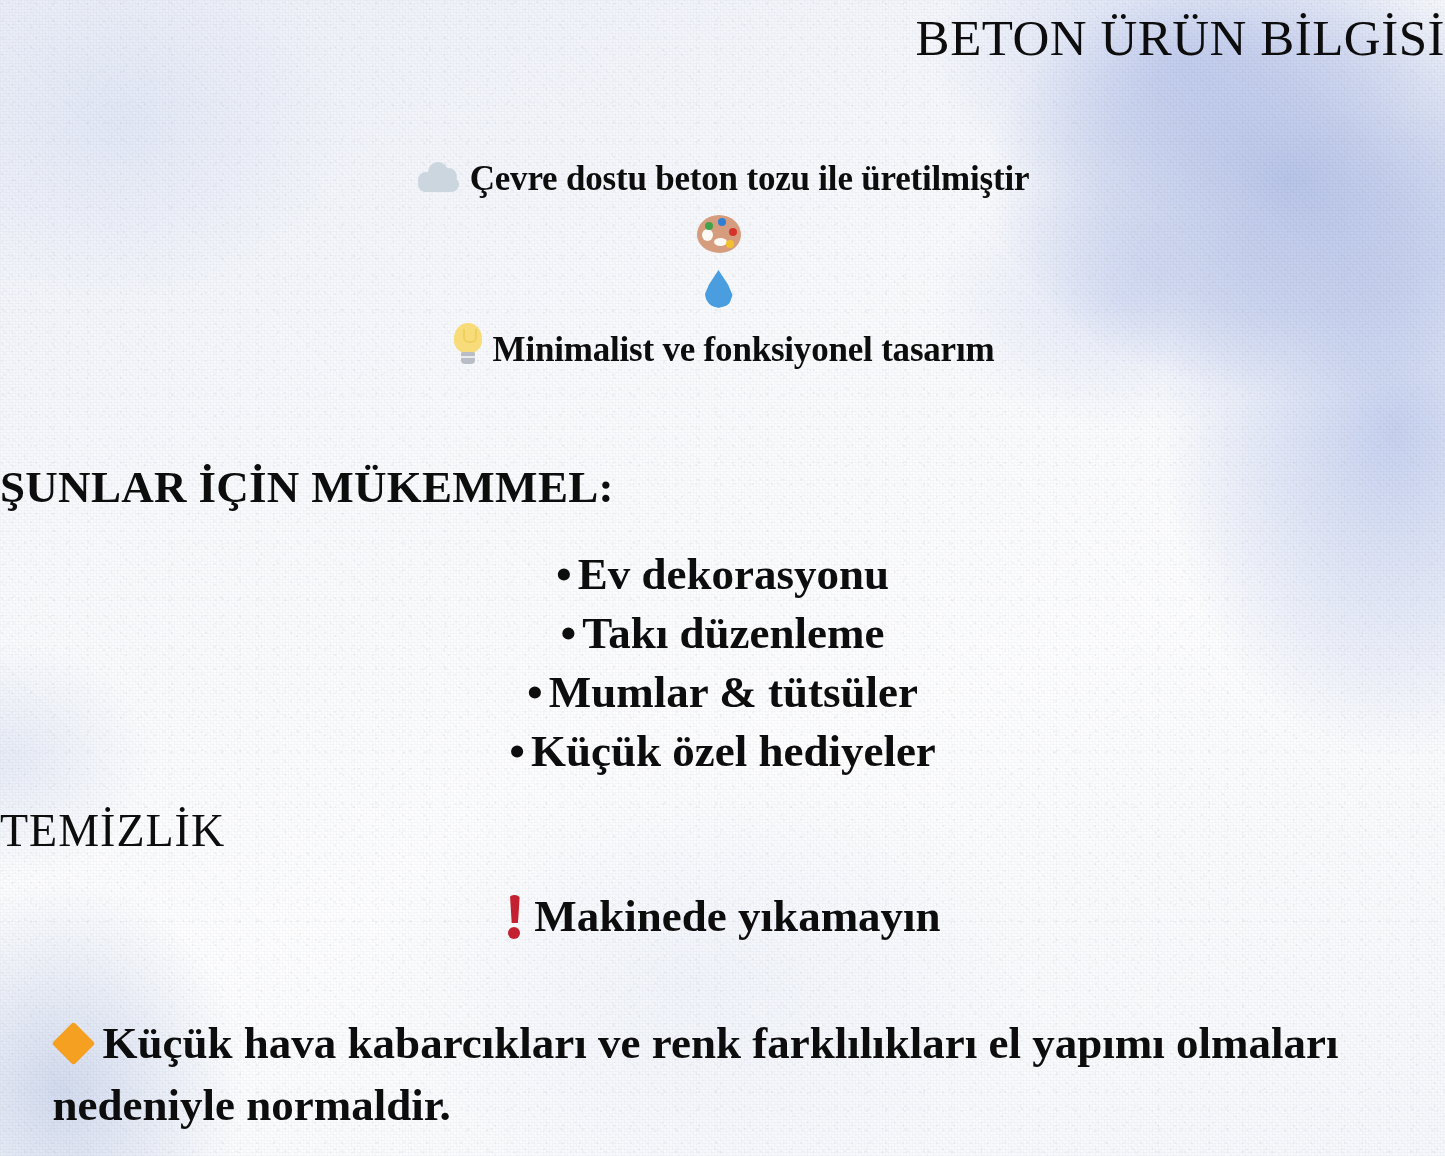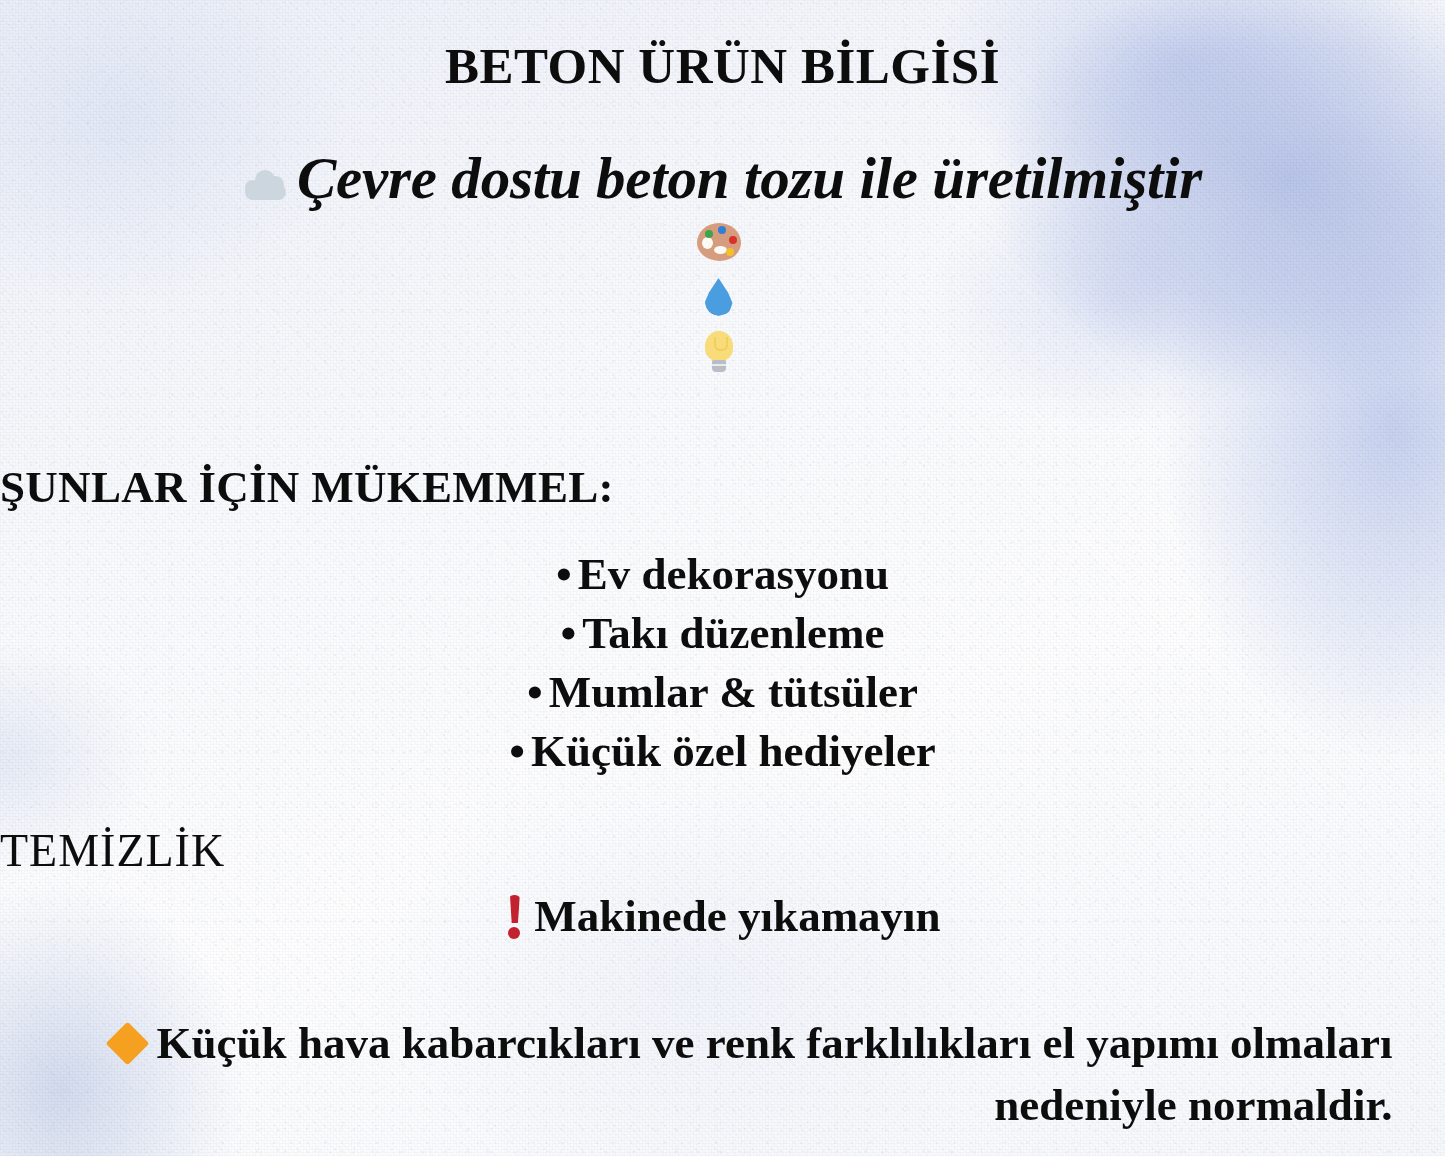--- a/index.html
+++ b/index.html
@@ -63,65 +63,63 @@
   .content {
     position: relative;
     z-index: 5;
     width: 100%;
     height: 100%;
   }
 
   
   .title {
     position: absolute;
-    top: 38px;
-    left: 0;
-    width: 100%;
-    text-align: center;
+    top: 10px;
+    left: 0;
+    width: 100%;
+    text-align: right;
     font-size: 51px;
-    font-weight: bold;
+    font-weight: normal;
     letter-spacing: 0.5px;
     line-height: 1.1;
   }
 
   .features {
     position: absolute;
     top: 150px;
     left: 0;
     width: 100%;
     text-align: center;
   }
 
   .feature-line {
-    font-size: 59px;
+    font-size: 35px;
     font-weight: bold;
     line-height: 57px;
     white-space: nowrap;
     letter-spacing: -0.2px;
-    font-style: italic;
   }
 
   .section-heading {
     position: absolute;
     left: 0;
     width: 100%;
     text-align: left;
     font-size: 45px;
     font-weight: bold;
     letter-spacing: 0.3px;
   }
 
   .section-heading.perfect-for { top: 461px; }
 
   .section-heading.care {
     top: 804px;
     font-weight: normal;
     font-size: 46px;
     letter-spacing: 1px;
-    margin-top: 20px;
   }
 
   .bullets {
     position: absolute;
     top: 545px;
     left: 0;
     width: 100%;
     text-align: center;
   }
 
@@ -148,21 +146,21 @@
     line-height: 63px;
     white-space: nowrap;
   }
 
   .note {
     position: absolute;
     top: 1012px;
     left: 50%;
     transform: translateX(-50%);
     width: 1340px;
-    text-align: right;
+    text-align: left;
     font-size: 45px;
     font-weight: bold;
     line-height: 62px;
   }
 
   
   .emoji {
     display: inline-block;
     vertical-align: -6px;
     position: relative;
@@ -306,21 +304,21 @@
 
       <div class="feature-line">
         <span class="emoji ico-drop">
           <i class="d"></i>
         </span>
       </div>
 
       <div class="feature-line">
         <span class="emoji ico-bulb">
           <i class="glass"></i><i class="fil"></i><i class="neck"></i><i class="base"></i>
-        </span>
+        </span><span>Minimalist ve fonksiyonel tasarım</span>
       </div>
 
     </div>
 
     <div class="section-heading perfect-for">ŞUNLAR İÇİN MÜKEMMEL:</div>
 
     <div class="bullets">
       <div class="bullet-line">
         <span class="bullet-dot">•</span><span>Ev dekorasyonu</span>
       </div>

